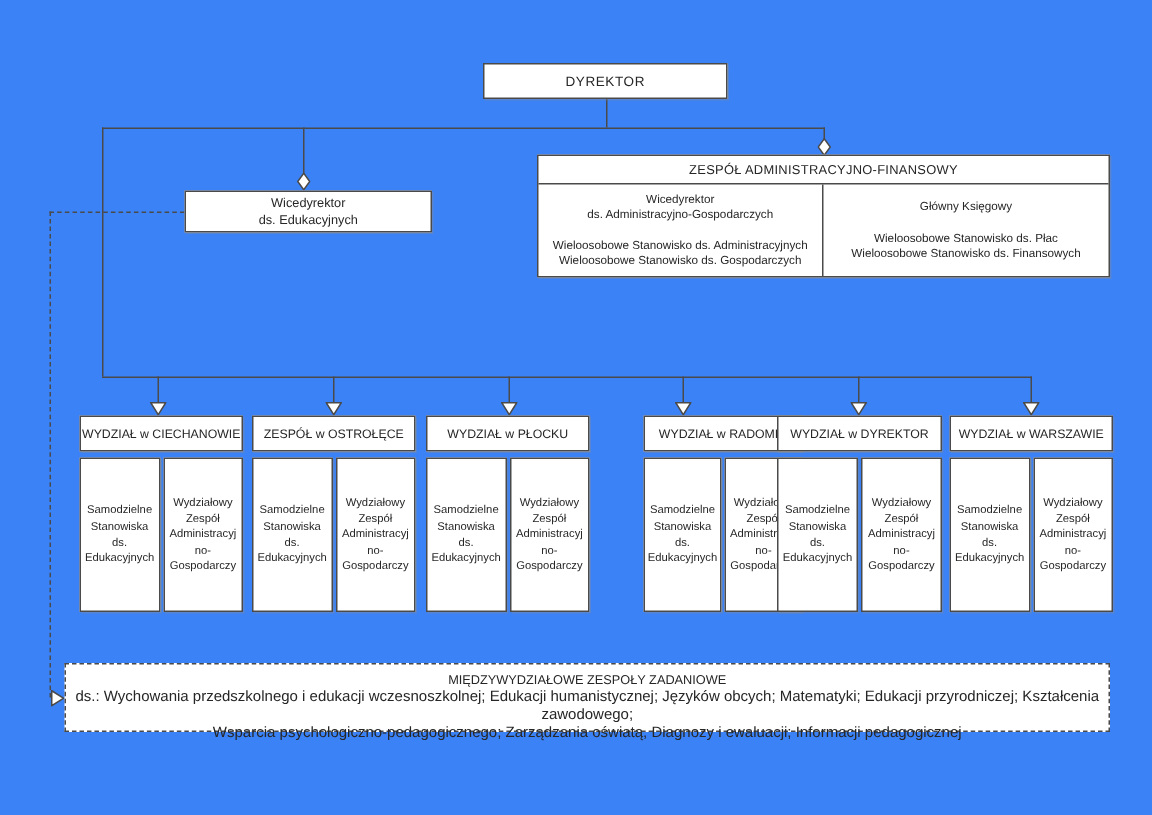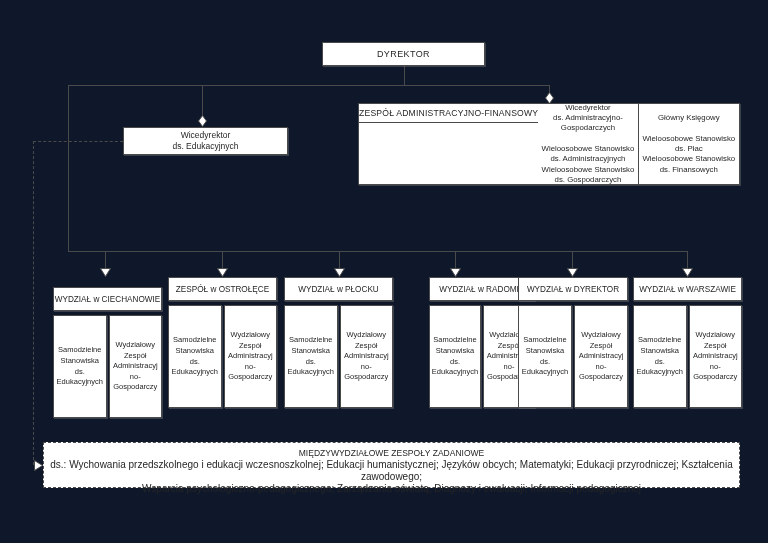--- a/index.html
+++ b/index.html
@@ -1,47 +1,47 @@
 <!DOCTYPE html>
 <html><head>
 <meta charset="utf-8">
 <style>
   html,body{margin:0;padding:0;background:#fff;}
-  #canvas{position:relative;width:768px;height:543px;background:#0f172a;overflow:hidden;
+  #canvas{position:relative;width:768px;height:543px;background:#3b82f6;overflow:hidden;
           font-family:"Liberation Sans","DejaVu Sans",sans-serif;color:#262626;}
 
   .box{position:absolute;border:1px solid #4a4a4a;background:#fff;box-sizing:border-box;
        box-shadow:1px 1px 0 rgba(140,140,140,.35);}
   .center{display:flex;align-items:center;justify-content:center;text-align:center;}
   .pre{white-space:pre-line;}
 
   
   #dyrektor{left:322px;top:42px;width:163px;height:24px;font-size:9px;letter-spacing:.4px;}
   #wicedyr-edu{left:123px;top:127px;width:165px;height:28px;font-size:8.5px;line-height:1.3;}
 
   
-  #zespol{left:358px;top:103px;width:382px;height:82px;display:flex;flex-direction:row;}
+  #zespol{left:358px;top:103px;width:382px;height:82px;display:flex;flex-direction:column;}
   #zespol .hdr{height:19px;border-bottom:1px solid #4a4a4a;font-size:8.6px;letter-spacing:.2px;
                display:flex;align-items:center;justify-content:center;box-sizing:border-box;}
   #zespol .cells{flex:1;display:flex;}
   #zespol .cell{width:50%;font-size:7.8px;line-height:1.32;display:flex;align-items:center;
                 justify-content:center;text-align:center;box-sizing:border-box;padding:1px 2px;}
   #zespol .cell.l{border-right:1px solid #4a4a4a;}
 
   
   .wydzial{position:absolute;top:277px;}
   .wy-header{position:relative;height:24px;border:1px solid #4a4a4a;box-sizing:border-box;
              background:#fff;box-shadow:1px 1px 0 rgba(140,140,140,.35);
              display:flex;align-items:center;justify-content:center;font-size:8.2px;text-align:center;}
   .wy-body{margin-top:4px;height:103px;display:flex;gap:2px;}
   .wy-cell{flex:1;border:1px solid #4a4a4a;box-sizing:border-box;background:#fff;
            box-shadow:1px 1px 0 rgba(140,140,140,.35);
            display:flex;align-items:center;justify-content:center;text-align:center;
            font-size:7.5px;line-height:1.42;}
-  #w1{left:53px;width:109px;margin-top:10px;}  #w2{left:168px;width:109px;} #w3{left:284px;width:109px;}
+  #w1{left:53px;width:109px;}  #w2{left:168px;width:109px;} #w3{left:284px;width:109px;}
   #w4{left:401px;width:106px;padding-left:28px;} #w5{left:518px;width:110px;} #w6{left:633px;width:109px;}
 
   
   #mzz{left:43px;top:442px;width:697px;height:46px;position:absolute;box-sizing:border-box;
        border:1px dashed #4a4a4a;background:#fff;text-align:center;padding-top:4px;}
   #mzz .t{font-size:8.5px;line-height:12px;}
   #mzz .b{font-size:10px;line-height:12px;}
 
   
   .hline,.vline{position:absolute;background:#4a4a4a;}

